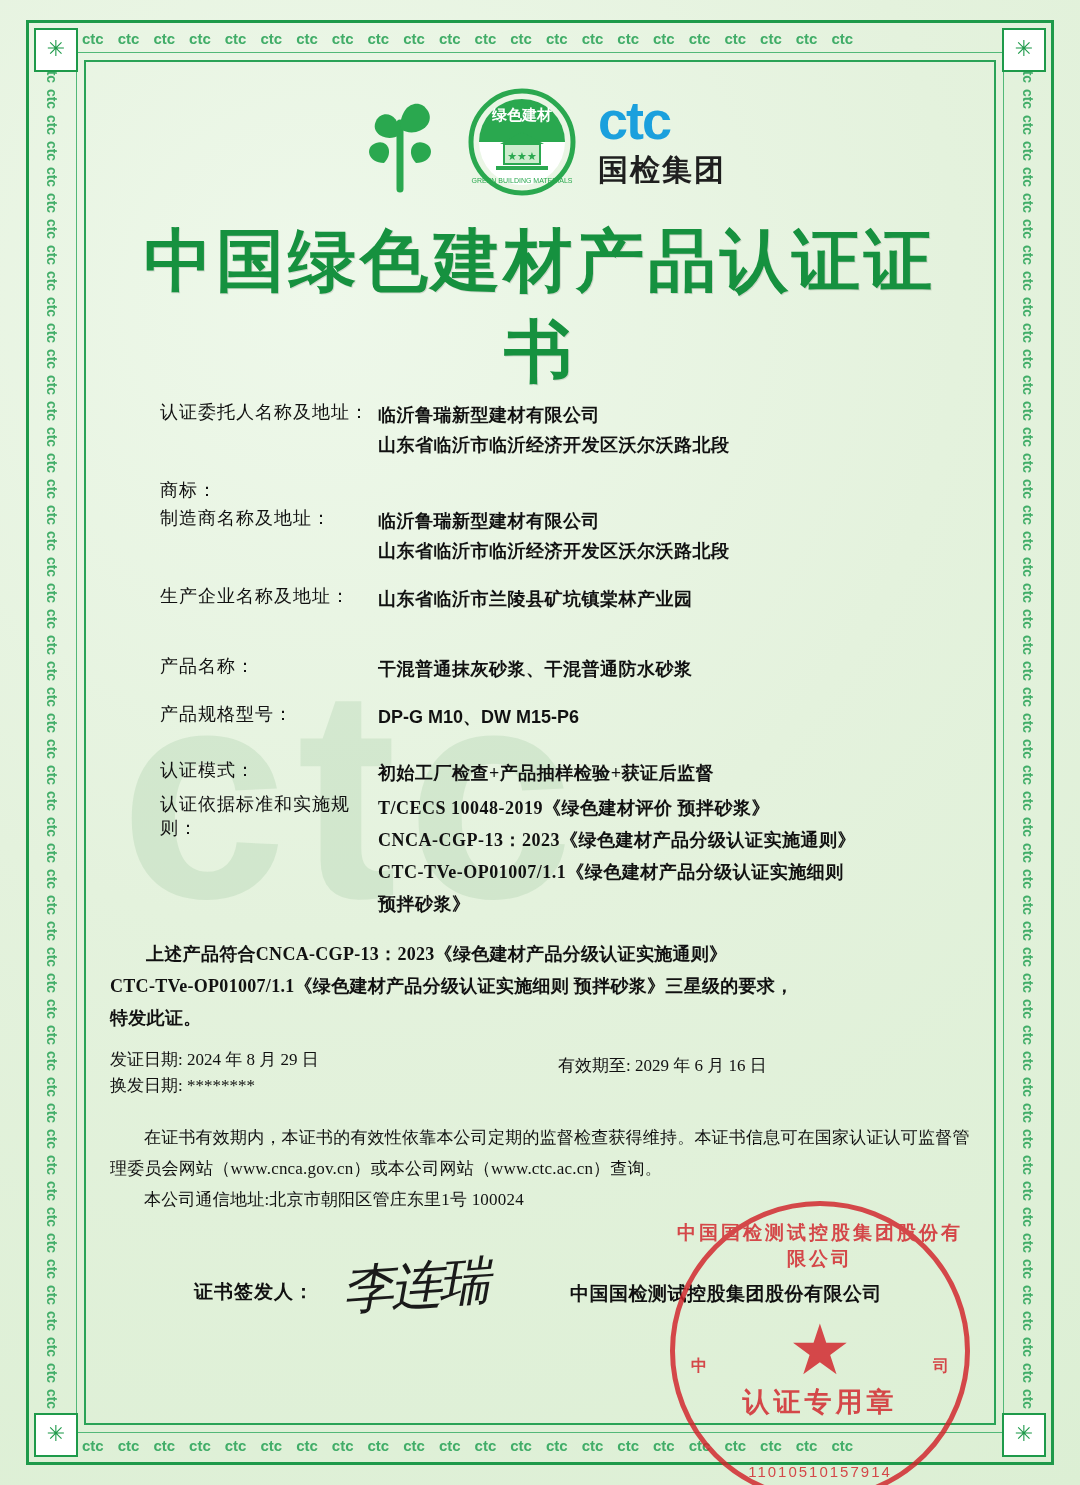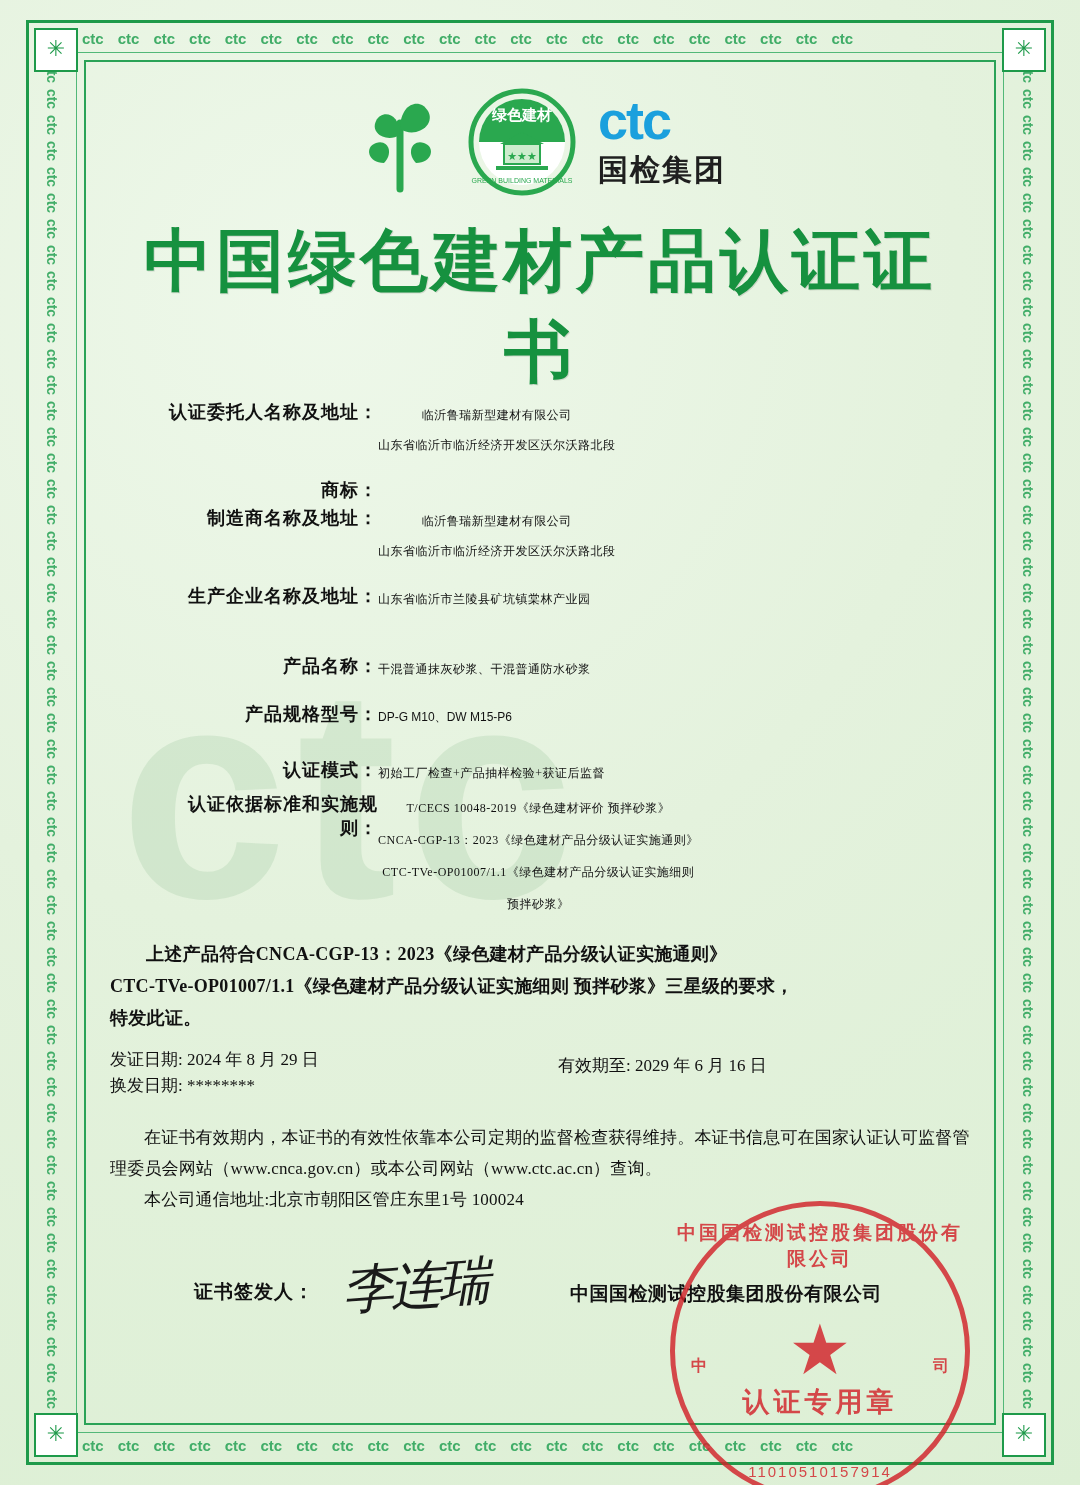--- a/index.html
+++ b/index.html
@@ -152,35 +152,34 @@
   .cert-no .num { font-family: "Liberation Sans", sans-serif; }
 
   .field {
     display: flex;
     align-items: flex-start;
     margin-bottom: 4px;
   }
   .field .lbl {
     width: 268px;
     flex: 0 0 268px;
-    text-align: right;
+    text-align: left;
     padding-left: 50px;
     font-size: 18px;
-    font-weight: bold;
+    font-weight: normal;
     color: #111;
     box-sizing: border-box;
     letter-spacing: 1px;
   }
   .field .val {
-    font-size: 12px;
-    font-weight: normal;
+    font-size: 18px;
+    font-weight: bold;
     color: #111;
     line-height: 30px;
     letter-spacing: 0.5px;
-    text-align: center;
   }
   .field .val .l2 { display: block; }
   .spacer-sm { height: 14px; }
   .spacer-md { height: 22px; }
 
   .val.mono { font-family: "Liberation Sans", sans-serif; letter-spacing: 0; }
 
   .standards .val { line-height: 32px; }
 
   .statement {

